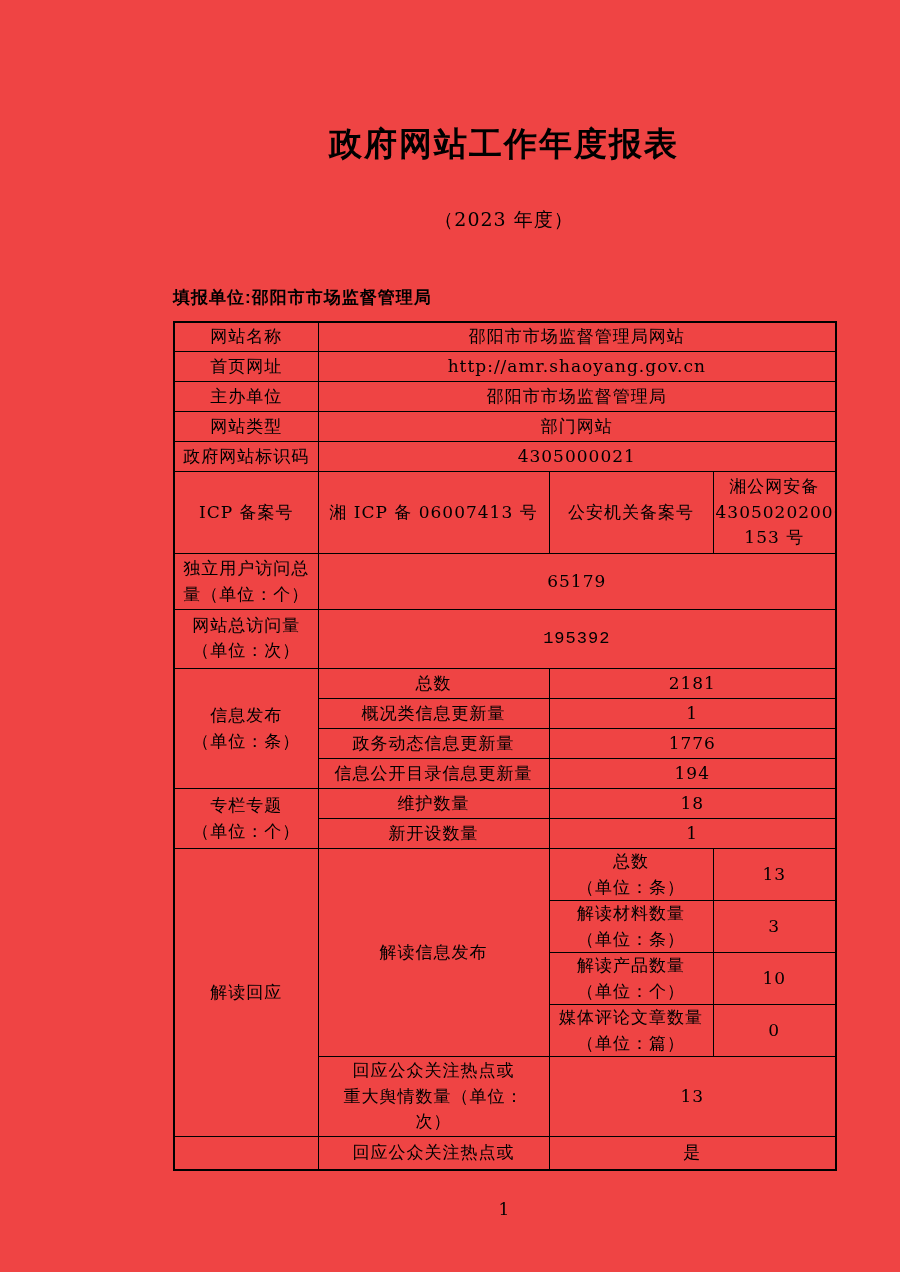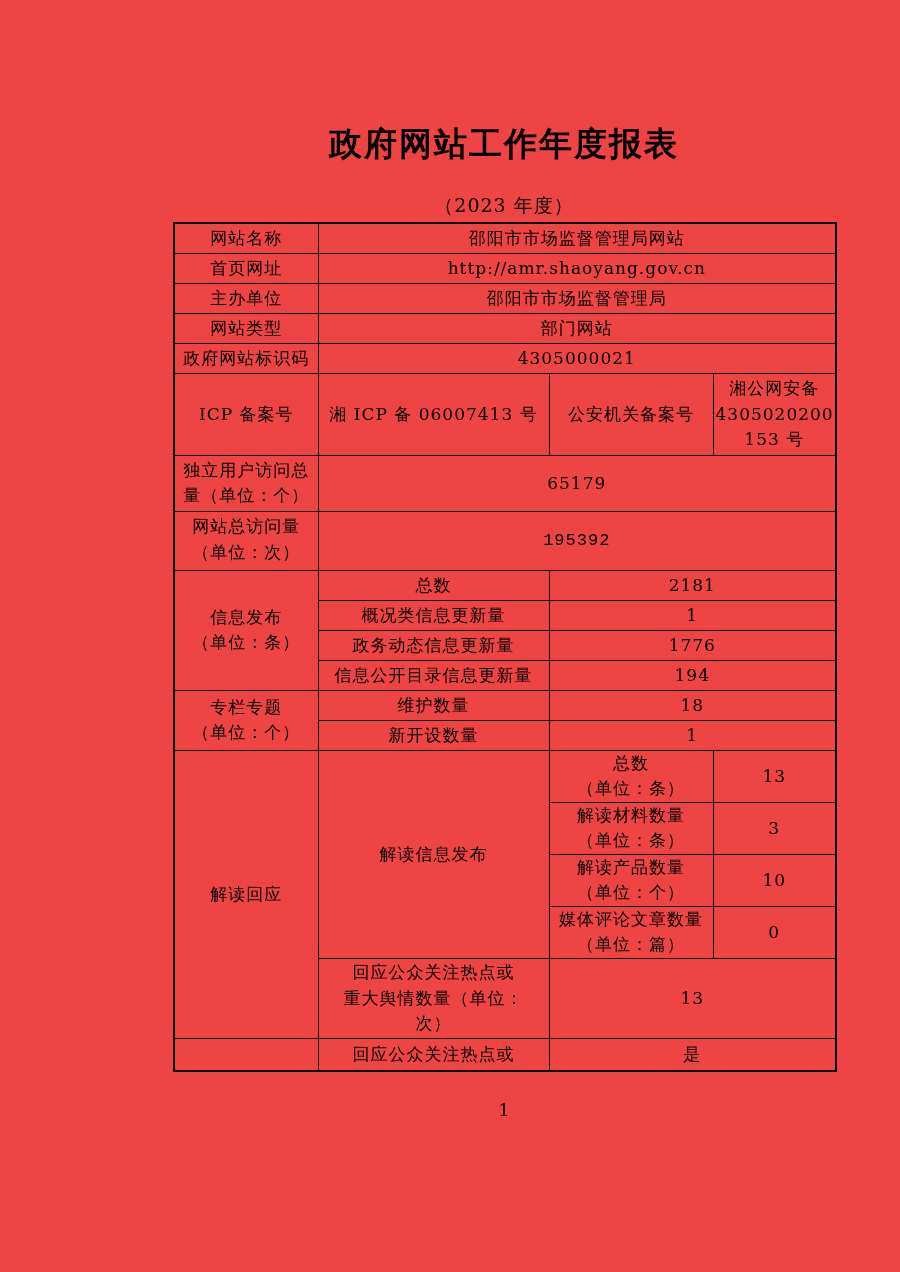--- a/index.html
+++ b/index.html
@@ -25,36 +25,36 @@
     margin: 0;
     padding-top: 124px;
     text-align: center;
     font-family: "Liberation Sans", "DejaVu Sans", sans-serif;
     font-weight: bold;
     font-size: 33px;
     line-height: 1.2;
     letter-spacing: 2px;
   }
   .doc-subtitle {
-    margin-top: 30px;
+    margin-top: 44px;
     text-align: center;
     font-size: 19px;
     line-height: 1.2;
     letter-spacing: 1px;
   }
   .reporting-unit {
     margin-top: 57px;
     font-family: "Liberation Sans", "DejaVu Sans", sans-serif;
     font-weight: bold;
     font-size: 17px;
     line-height: 1.25;
     letter-spacing: 1px;
   }
   table.report {
-    margin-top: 6px;
+    margin-top: 12px;
     width: 662px;
     table-layout: fixed;
     border-collapse: collapse;
     border: 2px solid #000000;
   }
   table.report td {
     border: 1px solid #000000;
     text-align: center;
     vertical-align: middle;
     font-size: 17px;
@@ -78,20 +78,21 @@
   }
 </style>
 </head>
 <body>
 
 <div class="page">
   <div class="content">
 
     <h1 class="doc-title">政府网站工作年度报表</h1>
     <div class="doc-subtitle">（2023 年度）</div>
+    <div class="reporting-unit">填报单位:邵阳市市场监督管理局</div>
 
     <table class="report">
       <colgroup>
         <col style="width:144px">
         <col style="width:231px">
         <col style="width:164px">
         <col style="width:123px">
       </colgroup>
       <tbody>
         <tr class="h30">

